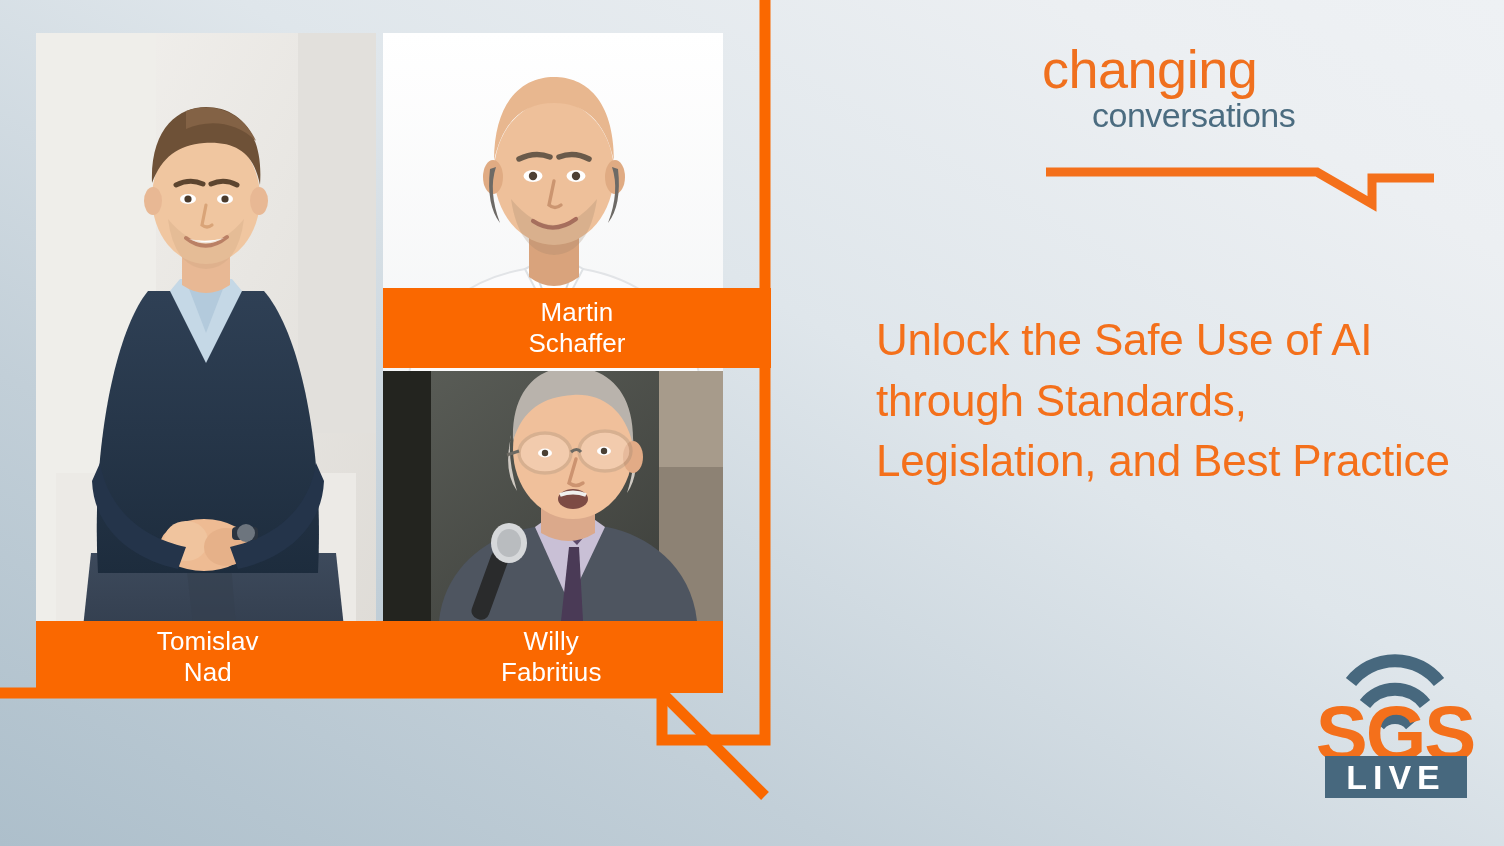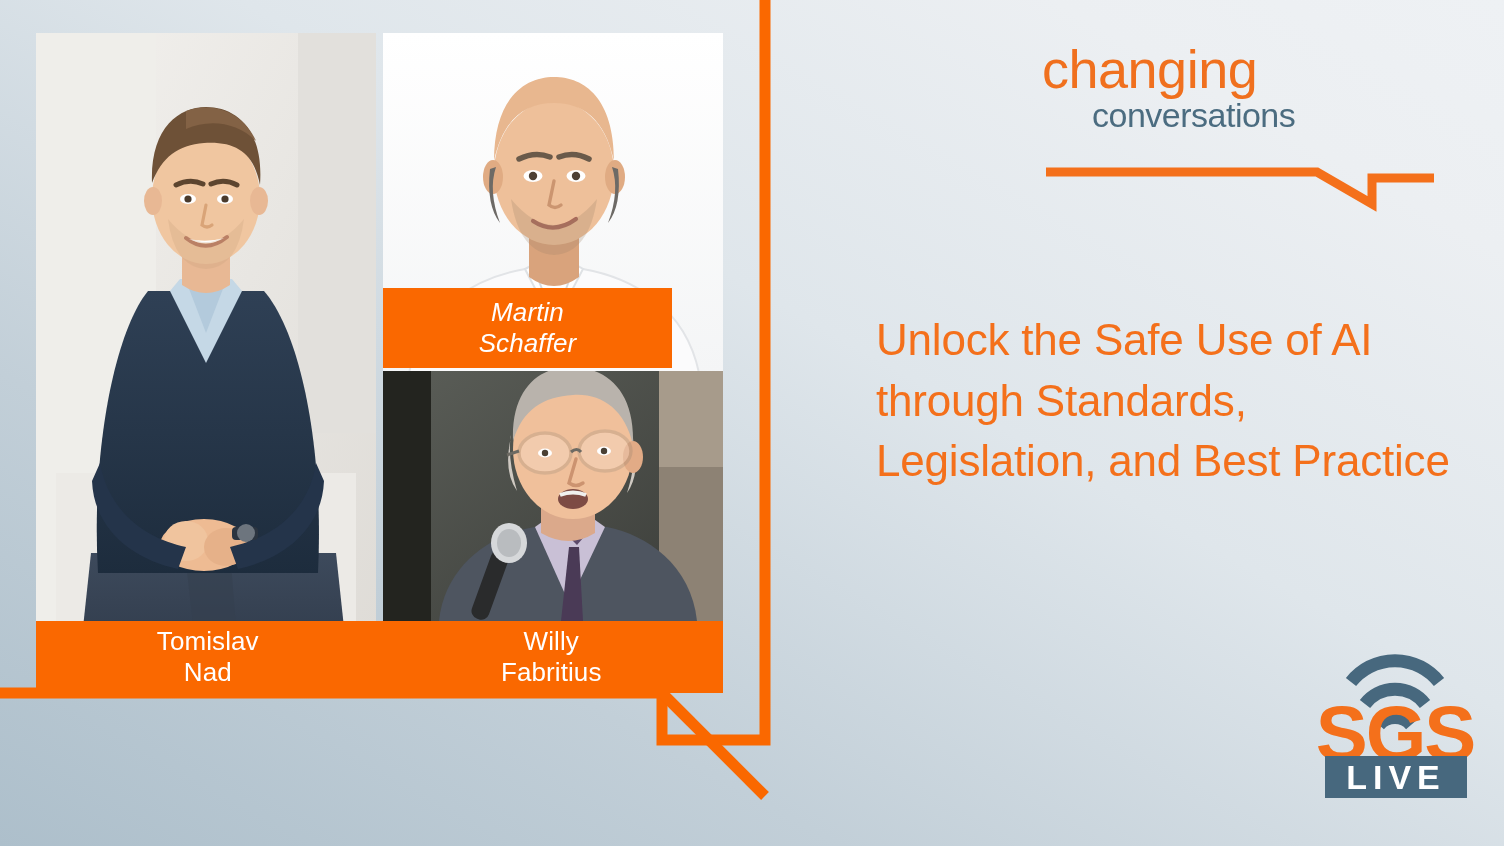--- a/index.html
+++ b/index.html
@@ -67,21 +67,21 @@
     flex-direction: column;
     align-items: center;
     justify-content: center;
     font-size: 26px;
     line-height: 1.2;
     letter-spacing: .1px;
     text-align: center;
   }
   .band-martin {
     left: 383px; top: 288px;
-    width: 289px; height: 80px; font-style: italic;
+    width: 388px; height: 80px;
   }
   .band-bottom {
     left: 36px; top: 621px;
     width: 687px; height: 72px;
     flex-direction: row;
   }
   .band-bottom .nm {
     width: 50%;
     display: flex;
     flex-direction: column;

